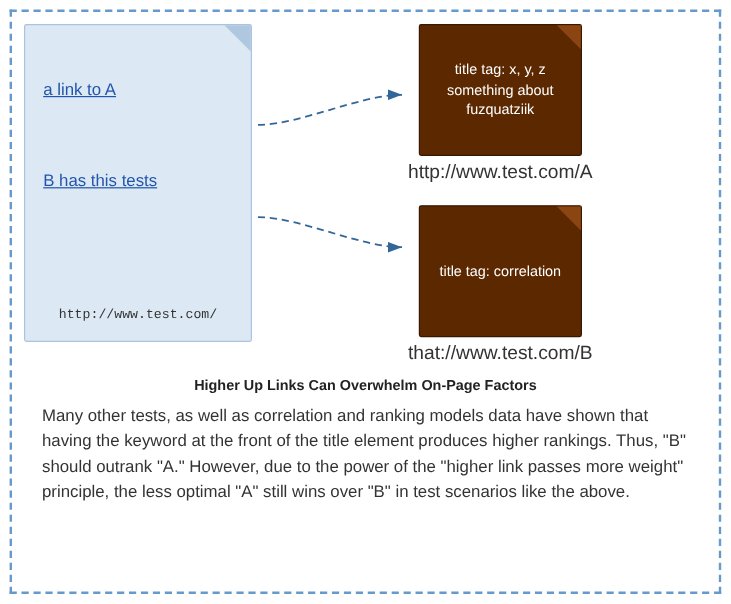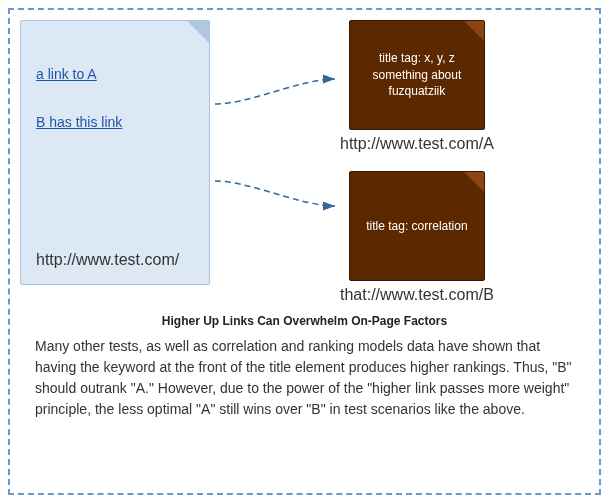--- a/index.html
+++ b/index.html
@@ -39,23 +39,25 @@
       border-width: 0 22px 22px 0;
       border-color: transparent #b0c8df transparent transparent;
     }
     .page-link {
       color: #2255aa;
       text-decoration: underline;
       font-size: 14px;
       cursor: pointer;
     }
     .left-page-url {
-      font-size: 16px;
+      font-size: 11px;
       color: #333;
+      text-align: center;
       margin-top: 8px;
+      font-family: Liberation Mono, monospace;
     }
     
     .right-pages {
       display: flex;
       flex-direction: column;
       gap: 18px;
       align-items: flex-start;
     }
     .right-page-wrapper {
       display: flex;
@@ -112,35 +114,35 @@
       line-height: 1.5;
     }
     .diagram-row {
       display: flex;
       flex-direction: row;
       align-items: flex-start;
     }
     .left-links {
       display: flex;
       flex-direction: column;
-      gap: 32px;
+      gap: 60px;
       padding-top: 25px;
     }
   </style>
 </head>
 <body>
 
 <div class="outer-border">
   <div class="diagram-row">
 
     <div class="left-page">
       <div class="left-page-corner"></div>
       <div class="left-links">
         <span class="page-link">a link to A</span>
-        <span class="page-link">B has this link</span>
+        <span class="page-link">B has this tests</span>
       </div>
       <div class="left-page-url">http://www.test.com/</div>
     </div>
 
     <div style="display:flex; flex-direction:column; justify-content:space-around; height:265px; padding: 20px 0 40px 0;">
 
       <svg width="130" height="45">
         <defs>
           <marker id="arrowhead1" markerWidth="8" markerHeight="6" refX="8" refY="3" orient="auto">
             <polygon points="0 0, 8 3, 0 6" fill="#336699"></polygon>

